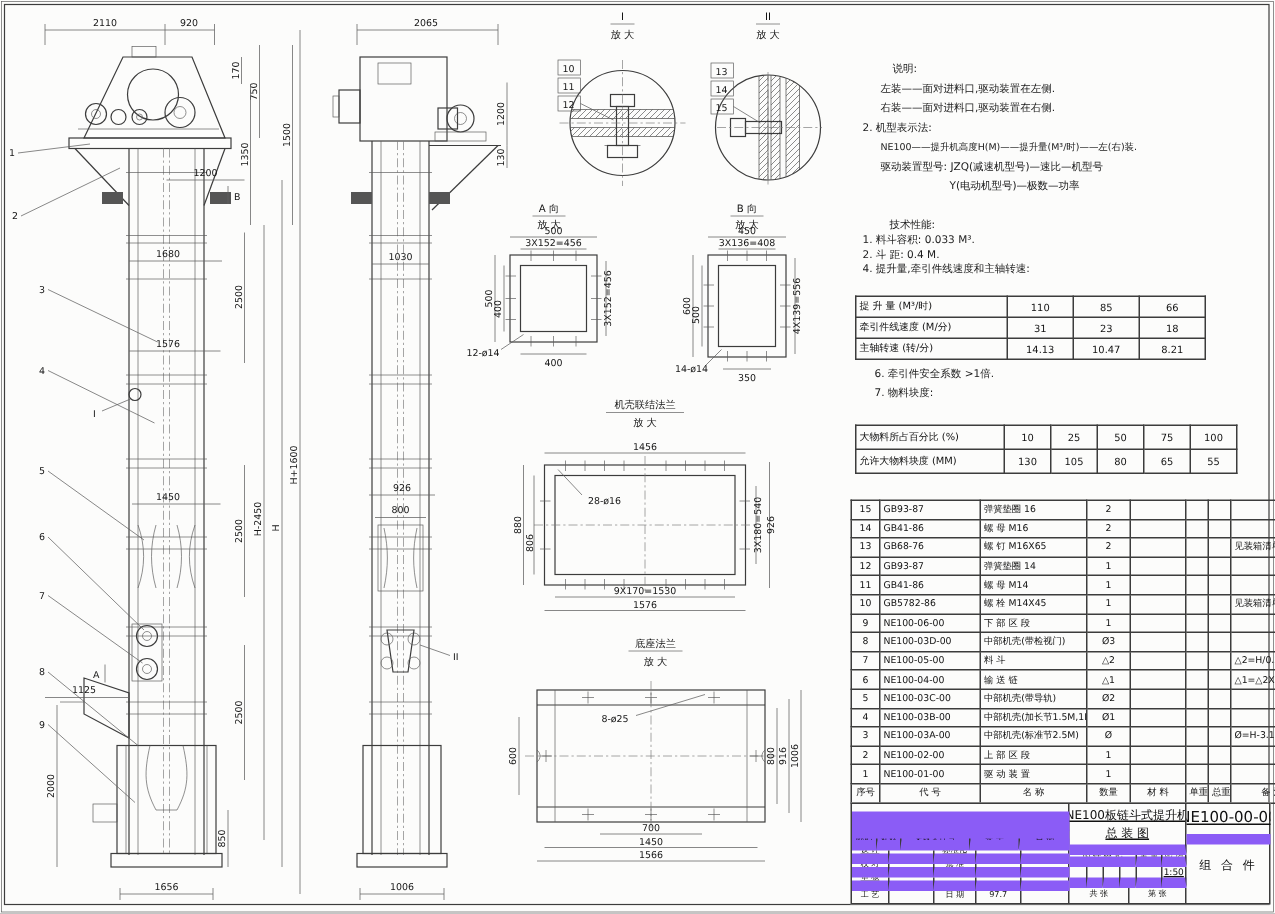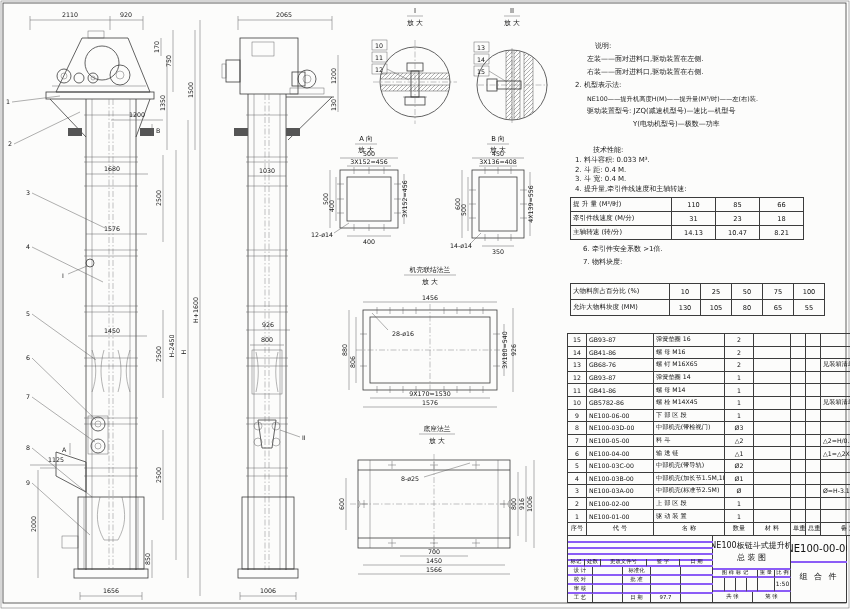--- a/index.html
+++ b/index.html
@@ -20,21 +20,21 @@
         white-space:nowrap;font-size:6.6px;}
   .num{text-align:center;}
   .cap td{height:13px;}
   .blk td{height:15px;}
   .bom td{height:11.6px;font-size:6.2px;}
   .tb{position:absolute;left:567px;top:535px;width:280px;height:68px;border:1px solid #3c3c3c;
       box-sizing:border-box;background:#fcfcfb;}
   .tb *{box-sizing:border-box;}
   .cell{position:absolute;font-size:5.4px;line-height:1;display:flex;align-items:center;
         justify-content:center;overflow:hidden;white-space:nowrap;}
-  .bl{border-left:1px solid #3c3c3c;}.bb{border-bottom:2px solid #8b5cf6;}
+  .bl{border-left:1px solid #3c3c3c;}.bb{border-bottom:7px solid #8b5cf6;text-decoration:underline;}
   .br{border-right:1px solid #3c3c3c;}
 </style>
 </head>
 <body>
 
 <div class="sheet">
 
 <svg width="850" height="609" viewBox="0 0 850 609">
   <defs>
     <pattern id="hatch" width="4" height="4" patternUnits="userSpaceOnUse">
@@ -497,21 +497,20 @@
   <div>2. 机型表示法:</div>
   <div class="ind1" style="font-size:6.3px;">NE100——提升机高度H(M)——提升量(M³/时)——左(右)装.</div>
   <div class="ind1">驱动装置型号: JZQ(减速机型号)—速比—机型号</div>
   <div class="ind2">Y(电动机型号)—极数—功率</div>
 </div>
 
 <div class="panel" style="left:575px;top:146px;width:268px;line-height:9.8px;">
   <div style="padding-left:18px;">技术性能:</div>
   <div>1. 料斗容积: 0.033 M³.</div>
   <div>2. 斗  距: 0.4 M.</div>
-  <div>3. 斗  宽: 0.4 M.</div>
   <div>4. 提升量,牵引件线速度和主轴转速:</div>
 </div>
 
 <table class="cap" style="position:absolute;left:570px;top:197px;width:214px;">
   <tbody>
         <tr>
     <td style="width:96px;">提 升 量  (M³/时)</td>
     <td class="num" style="width:39px;">110</td>
     <td class="num" style="width:39px;">85</td>
     <td class="num" style="width:39px;">66</td>

